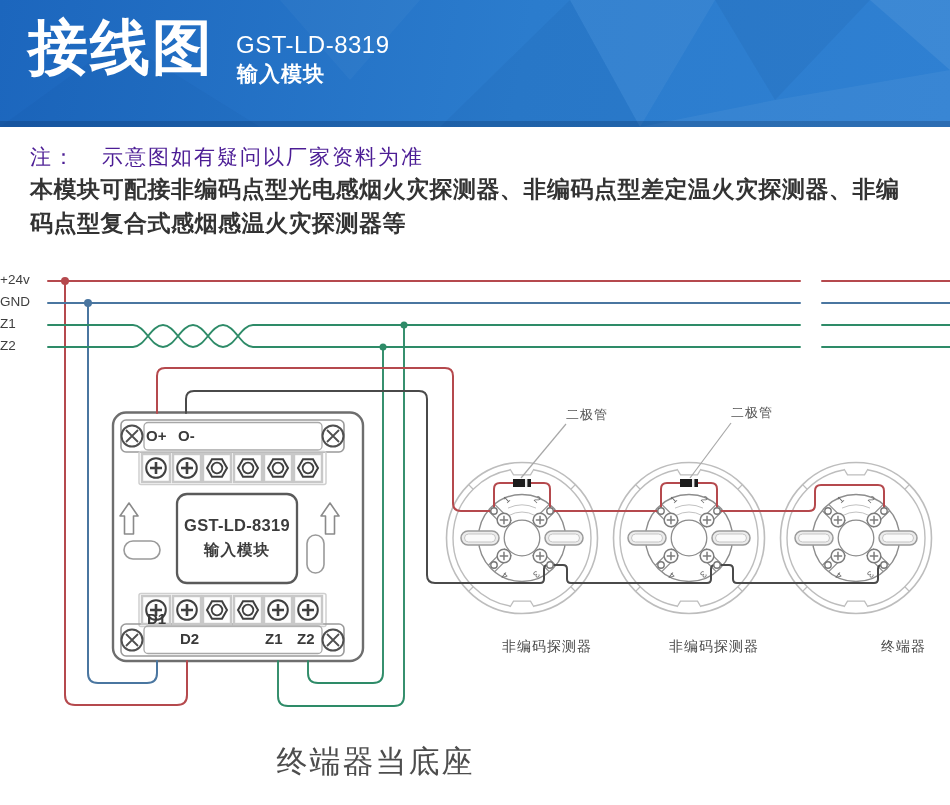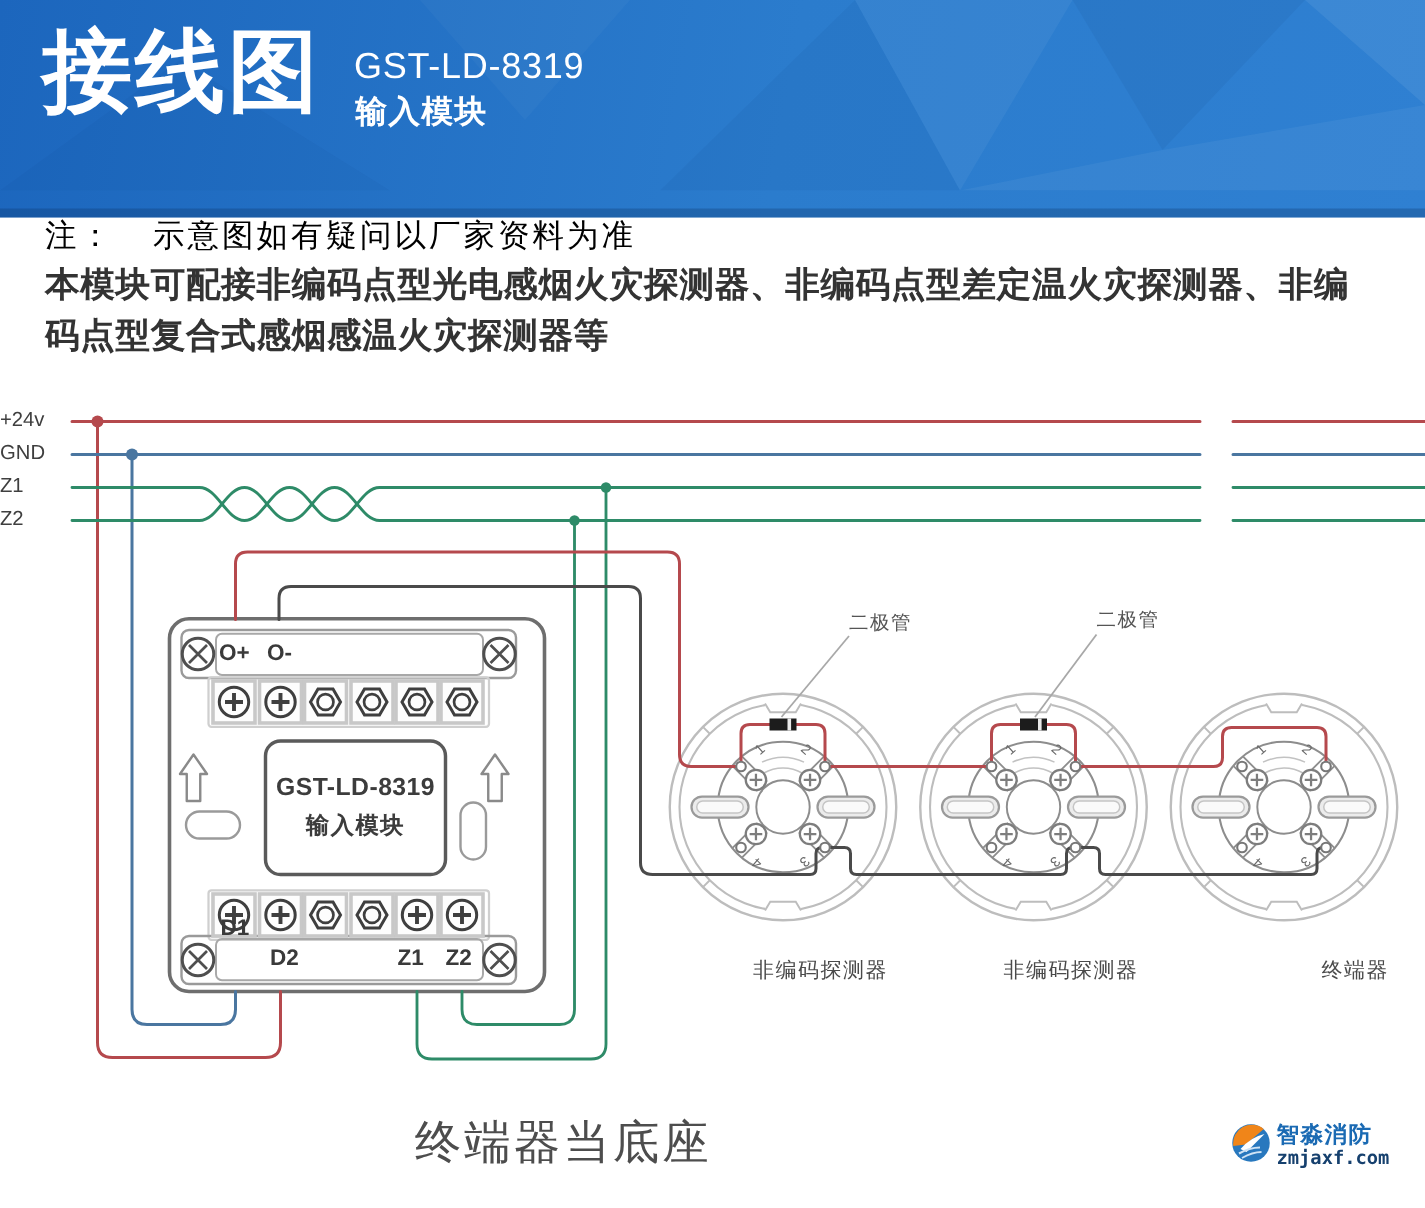--- a/index.html
+++ b/index.html
@@ -1,28 +1,28 @@
 <!DOCTYPE html>
 <html><head>
 <meta charset="utf-8">
 <style>
   html,body{margin:0;padding:0;background:#fff;}
   #stage{position:relative;width:950px;height:805px;background:#fff;overflow:hidden;
          font-family:"Liberation Sans","DejaVu Sans",sans-serif;}
   .abs{position:absolute;}
   
-  #header{position:absolute;left:0;top:0;width:950px;height:145px;
+  #header{position:absolute;left:0;top:0;width:950px;height:127px;
           background:linear-gradient(100deg,#1c66bd 0%,#2b7ccd 55%,#2f80d2 100%);}
   #header .deco{position:absolute;inset:0;}
   #header .bottom-strip{position:absolute;left:0;bottom:0;width:100%;height:6px;background:rgba(10,45,95,.28);}
   .hdr-title{position:absolute;left:28px;top:18px;font-size:60px;font-weight:700;color:#fff;letter-spacing:2px;line-height:1;}
   .hdr-model{position:absolute;left:236px;top:31px;font-size:24px;color:#fff;letter-spacing:.5px;}
   .hdr-sub{position:absolute;left:237px;top:60px;font-size:21px;font-weight:700;color:#fff;letter-spacing:1px;}
   
-  .note{position:absolute;left:30px;top:143px;font-size:21px;color:#000000;letter-spacing:2px;white-space:nowrap;}
+  .note{position:absolute;left:30px;top:143px;font-size:21px;color:#4c1d95;letter-spacing:2px;white-space:nowrap;}
   .note .pfx{margin-right:26px;}
   .desc{position:absolute;left:30px;top:172px;width:884px;font-size:23px;line-height:34px;color:#333;letter-spacing:.5px;font-weight:bold;}
   
   .bus-lab{position:absolute;left:0;width:44px;text-align:left;font-size:13.5px;color:#3f3f3f;}
   .term-lab{position:absolute;font-size:15px;color:#3a3a3a;font-weight:600;}
   .mod-center{position:absolute;left:177px;top:494px;width:120px;height:89px;display:flex;flex-direction:column;
               align-items:center;justify-content:center;gap:5px;color:#3c3c3c;text-align:center;}
   .mod-center .l1{font-size:16.5px;font-weight:700;letter-spacing:.3px;}
   .mod-center .l2{font-size:15.5px;font-weight:700;letter-spacing:1px;}
   .diode-lab{position:absolute;font-size:13px;color:#555;letter-spacing:1px;white-space:nowrap;font-family:Liberation Mono, monospace;}
@@ -330,27 +330,14 @@
 
   <div class="diode-lab" style="left:566px;top:406px;">二极管</div>
   <div class="diode-lab" style="left:731px;top:404px;">二极管</div>
 
   <div class="det-lab" style="left:452px;top:638px;">非编码探测器</div>
   <div class="det-lab" style="left:619px;top:638px;">非编码探测器</div>
   <div class="det-lab" style="left:786px;top:638px;">终端器</div>
 
   <div class="caption">终端器当底座</div>
 
-  <div id="logo">
-    <svg width="28" height="28" viewBox="0 0 28 28">
-      <circle cx="14" cy="14" r="12.5" fill="#2878be"></circle>
-      <path d="M2.2,16 A12.5,12.5 0 0 1 22.5,4.6 L10.5,15 Z" fill="#f08519"></path>
-      <path d="M7,18 Q14,10 23,8 L11,20 Z" fill="#fff"></path>
-      <path d="M6,21 Q13,17 20,17" stroke="#cfe3f5" stroke-width="1.4" fill="none"></path>
-      <path d="M8,24 Q15,20 21,20" stroke="#cfe3f5" stroke-width="1.2" fill="none"></path>
-    </svg>
-    <div class="txt">
-      <span class="nm">智淼消防</span>
-      <span class="url">zmjaxf.com</span>
-    </div>
-  </div>
 
 </div>
 
 </body></html>

